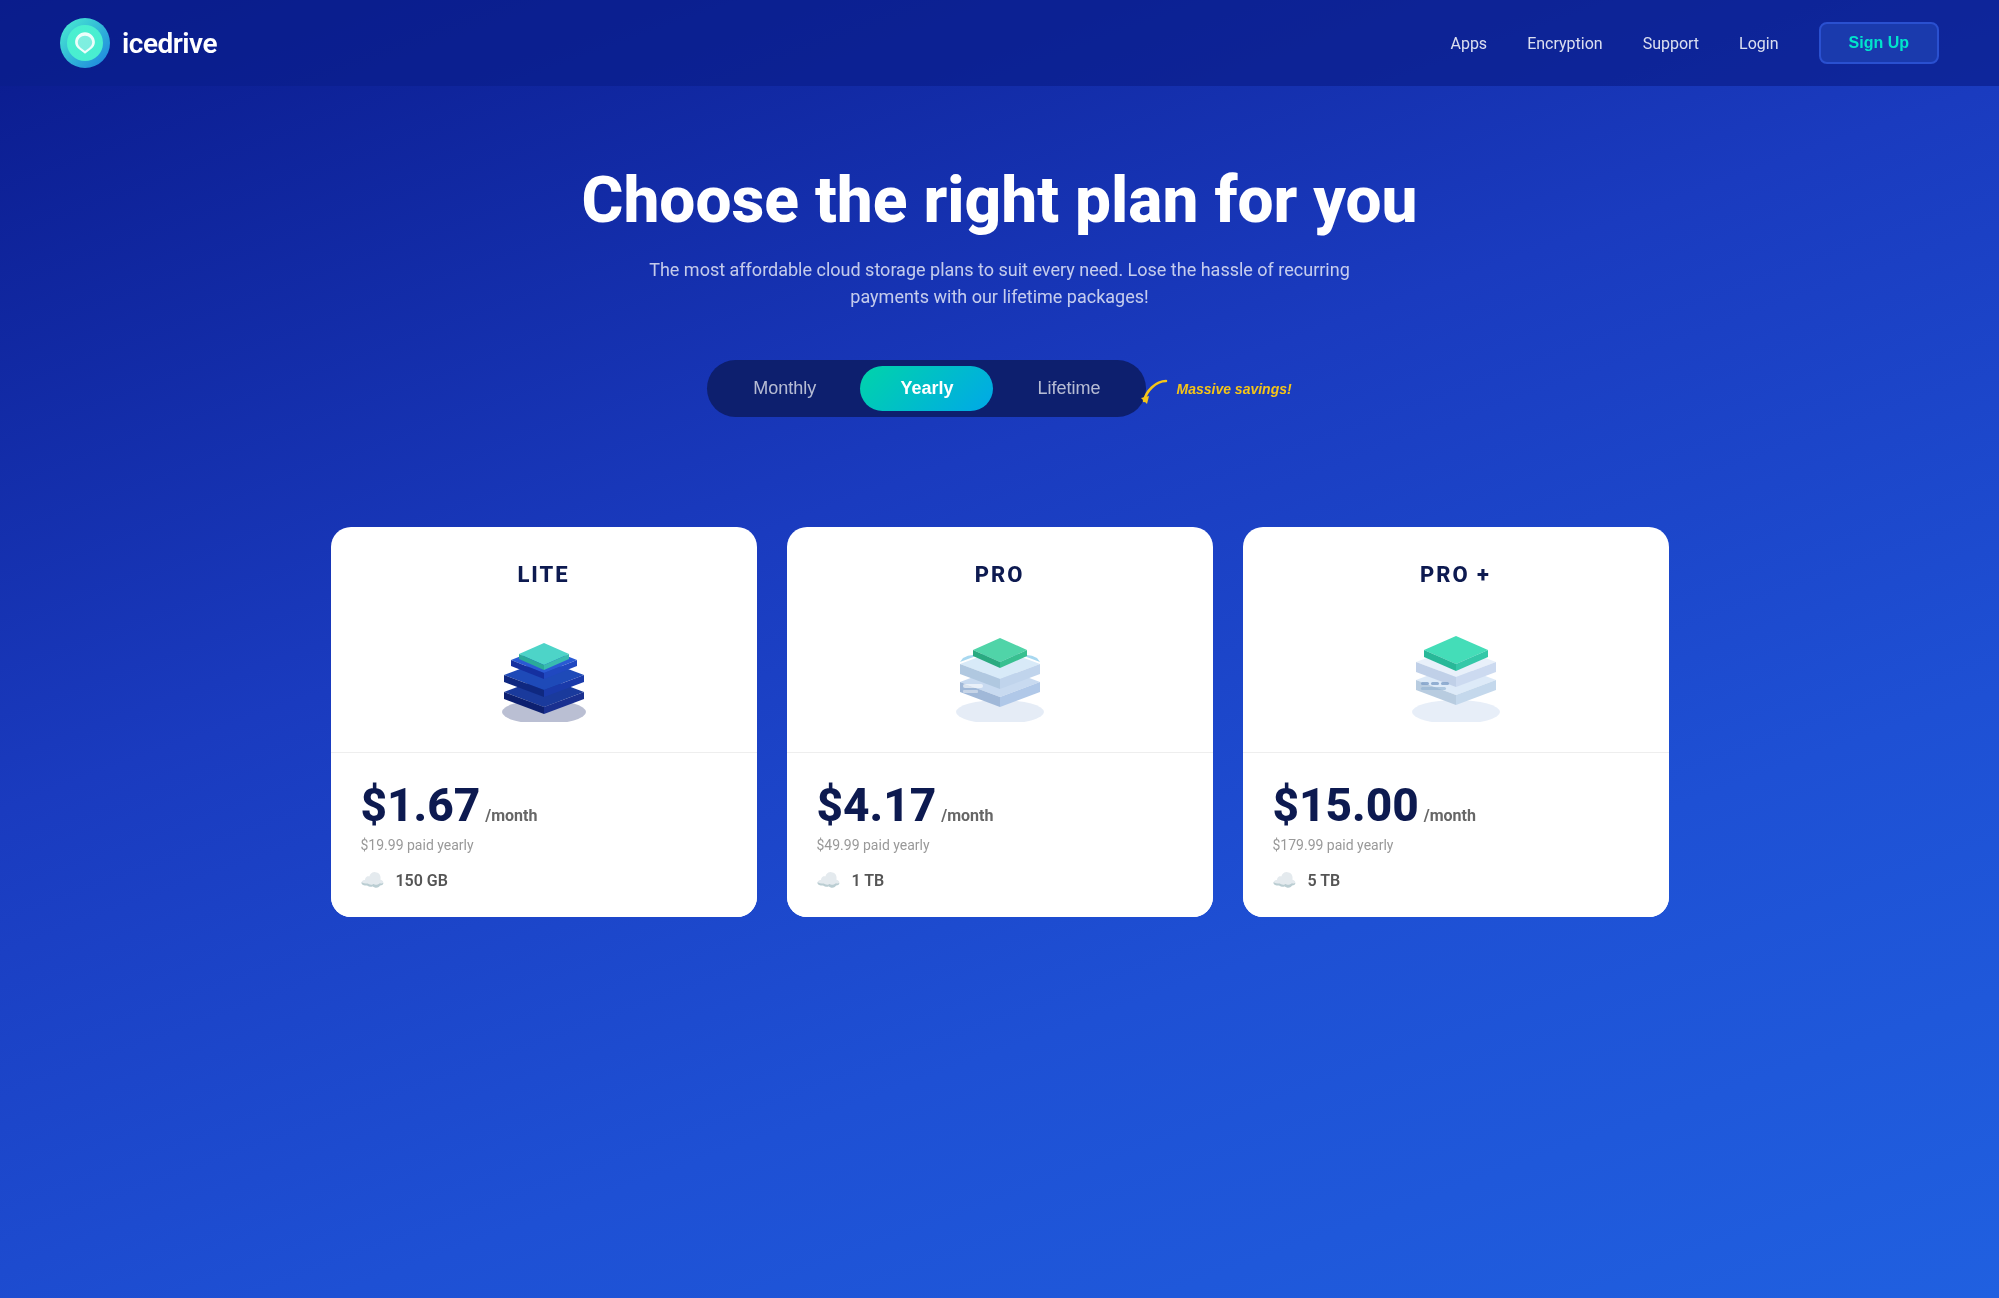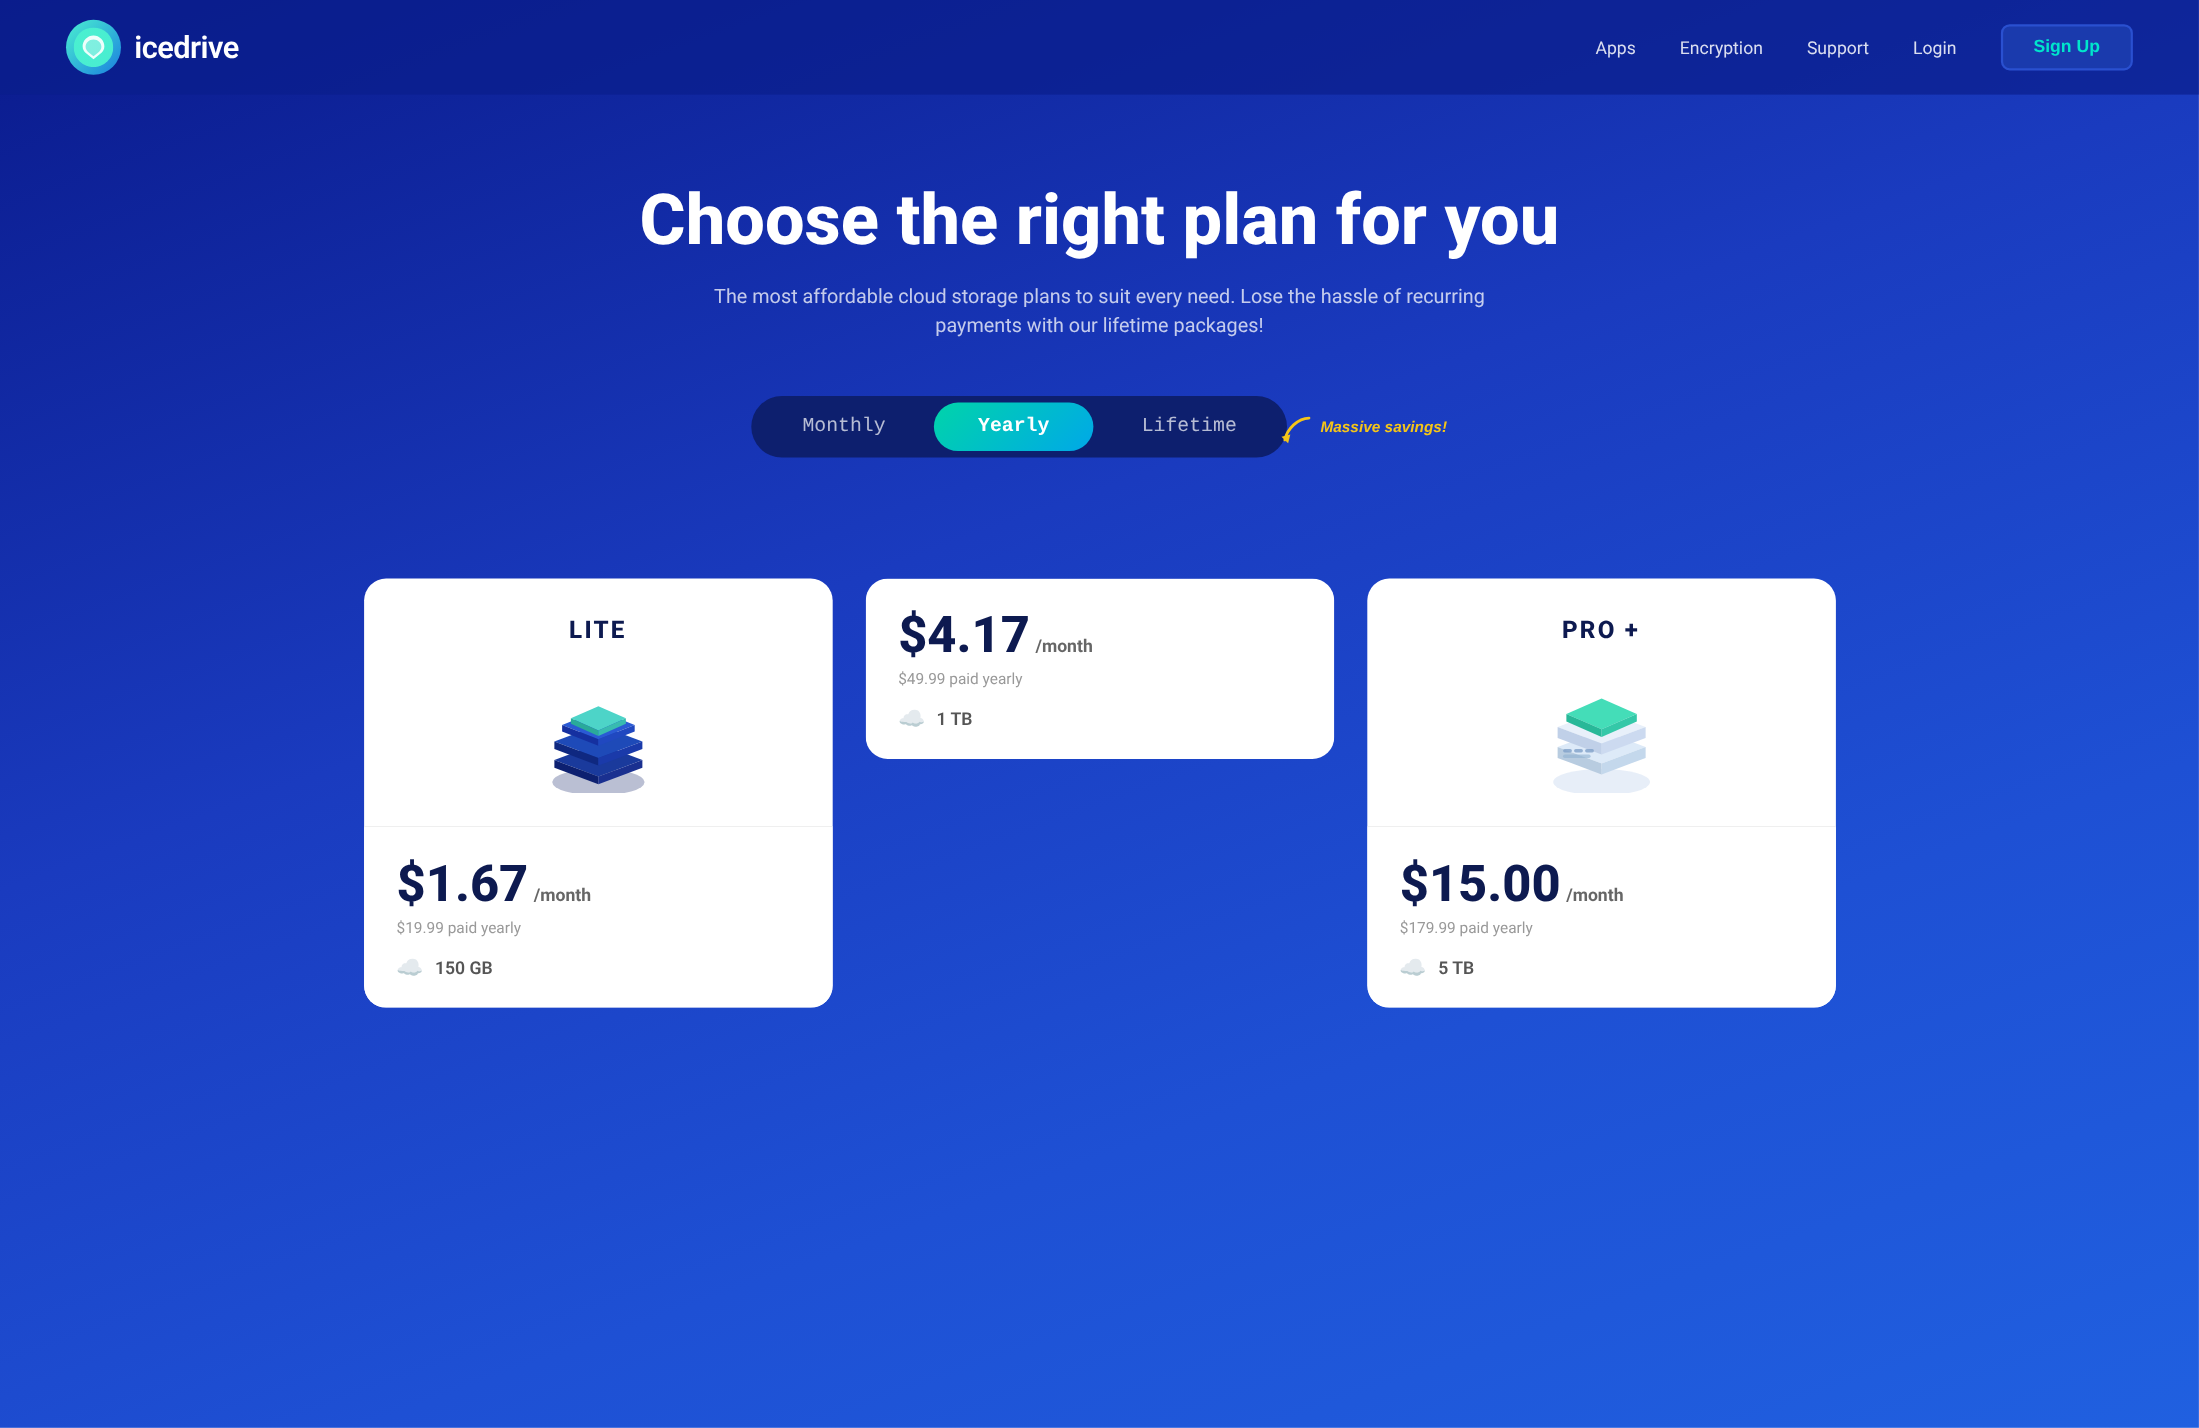--- a/index.html
+++ b/index.html
@@ -117,21 +117,20 @@
     .toggle-btn {
       padding: 12px 40px;
       border-radius: 50px;
       font-size: 18px;
       font-weight: 500;
       cursor: pointer;
       border: none;
       background: transparent;
       color: rgba(255,255,255,0.7);
       transition: all 0.2s;
-      font-family: Liberation Mono, monospace;
     }
 
     .toggle-btn.active {
       background: linear-gradient(135deg, #00d4aa, #00a8e8);
       color: white;
       font-weight: 600;
     }
 
     .savings-label {
       position: relative;
@@ -331,20 +330,48 @@
       </div>
       <div class="price-yearly">$19.99 paid yearly</div>
       <div class="storage-row">
         <span class="cloud-icon-small">☁️</span>
         <span>150 GB</span>
       </div>
     </div>
   </div>
 
   <div class="plan-card">
+    <div class="card-top">
+      <div class="plan-name">PRO</div>
+      <div class="plan-icon">
+        <svg class="iso-icon" viewBox="0 0 110 110" xmlns="http://www.w3.org/2000/svg">
+
+          <g transform="translate(8, 10)">
+            <ellipse cx="47" cy="90" rx="44" ry="12" fill="#aac0e0" opacity="0.3"></ellipse>
+
+            <path d="M7 60 L47 75 L87 60 L47 45 Z" fill="#c8daf0"></path>
+            <path d="M7 60 L7 70 L47 85 L47 75 Z" fill="#a0b8d8"></path>
+            <path d="M87 60 L87 70 L47 85 L47 75 Z" fill="#b0c8e8"></path>
+
+            <path d="M7 42 L47 57 L87 42 L47 27 Z" fill="#d8eaf8"></path>
+            <path d="M7 42 L7 52 L47 67 L47 57 Z" fill="#b0c8e0"></path>
+            <path d="M87 42 L87 52 L47 67 L47 57 Z" fill="#c0d4ec"></path>
+
+            <path d="M10 36 Q20 30, 30 36 Q40 30, 47 36 Q54 30, 64 36 Q74 30, 84 36 L87 40 L47 25 L7 40 Z" fill="#a8d8f0"></path>
+
+            <path d="M20 28 L47 40 L74 28 L47 16 Z" fill="#50d4a8"></path>
+            <path d="M20 28 L20 34 L47 46 L47 40 Z" fill="#2aaa80"></path>
+            <path d="M74 28 L74 34 L47 46 L47 40 Z" fill="#38c090"></path>
+
+            <rect x="10" y="62" width="20" height="4" rx="2" fill="white" opacity="0.6"></rect>
+            <rect x="10" y="68" width="15" height="3" rx="1" fill="white" opacity="0.4"></rect>
+          </g>
+        </svg>
+      </div>
+    </div>
     <div class="card-bottom">
       <div class="price-row">
         <span class="price-main">$4.17</span>
         <span class="price-period">/month</span>
       </div>
       <div class="price-yearly">$49.99 paid yearly</div>
       <div class="storage-row">
         <span class="cloud-icon-small">☁️</span>
         <span>1 TB</span>
       </div>

